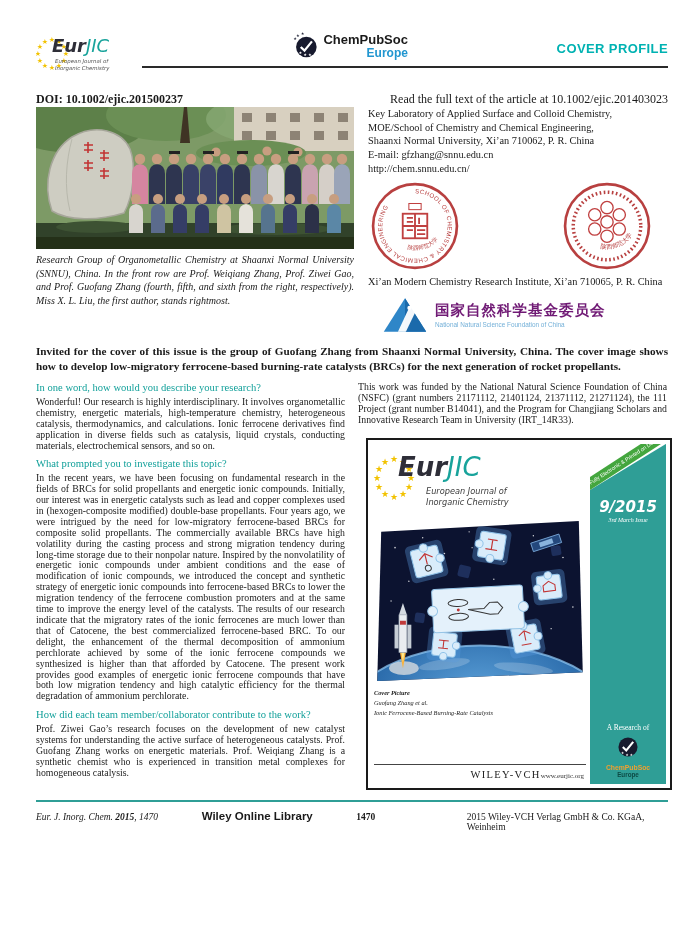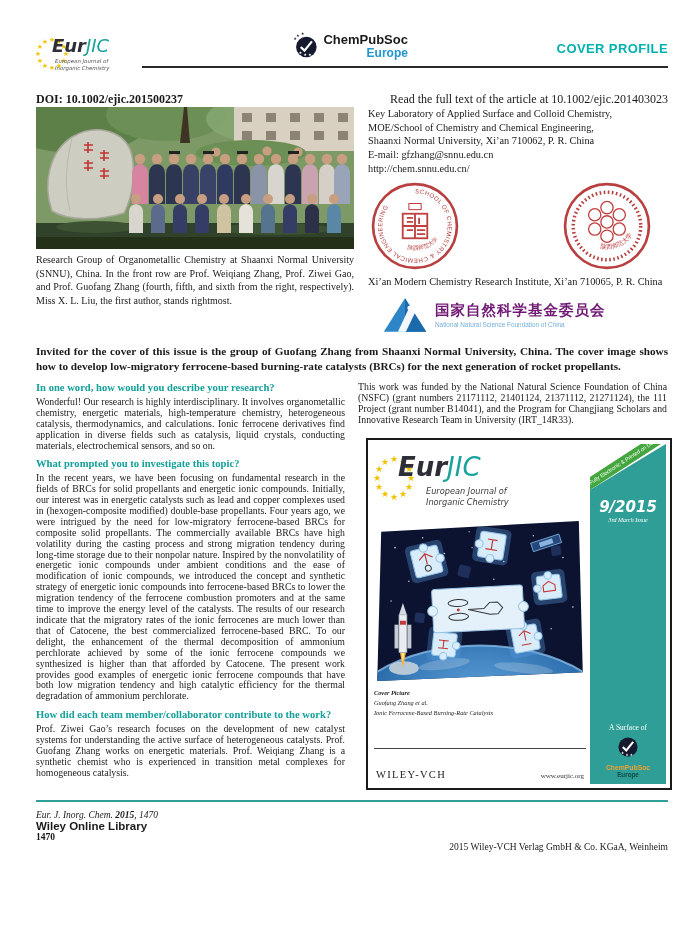--- a/index.html
+++ b/index.html
@@ -22,71 +22,71 @@
   .cover-profile{position:absolute;right:0;top:11px;font-family:"Liberation Sans",sans-serif;
                  font-weight:bold;color:#00b2b2;font-size:13px;letter-spacing:.4px;}
   .hdr-rule{position:absolute;left:106px;right:0;top:36px;border-top:2px solid #2a2a2a;}
   
   .doi-row{display:flex;justify-content:space-between;margin-top:10px;font-size:12px;}
   .doi{font-weight:bold;}
   
   h1{font-size:15.6px;line-height:1.22;margin:13px 0 9px;font-weight:bold;}
   
   .media{display:flex;gap:14px;}
-  .photo{width:318px;flex:none;margin:0;}
+  .photo{width:318px;flex:none;margin:0;font-style:italic;}
   .photo svg{display:block;width:318px;height:142px;}
   figcaption{font-size:10px;line-height:1.36;text-align:justify;margin-top:4px;}
   .affil{flex:1;font-size:10.3px;line-height:1.33;}
   .seals{display:flex;justify-content:space-between;padding:6px 16px 0 2px;}
   .inst2{margin-top:4px;}
   .nsfc{display:flex;align-items:center;gap:7px;margin:7px 0 0 14px;}
   .nsfc-cn{color:#701a75;font-weight:bold;font-size:14.5px;letter-spacing:1px;
            font-family:"Liberation Sans",sans-serif;}
   .nsfc-en{color:#74b0d8;font-size:6.4px;margin-top:1px;font-family:"Liberation Sans",sans-serif;}
   
   .intro{font-weight:bold;font-size:11.2px;line-height:1.3;text-align:justify;margin:10px 0 9px;}
   
   .qa{display:flex;gap:13px;}
   .col{width:calc(50% - 7px);}
-  .q{color:#12a09a;font-weight:bold;font-size:10.6px;line-height:1.2;margin:7px 0 2px;}
+  .q{color:#12a09a;font-weight:normal;font-size:10.6px;line-height:1.2;margin:7px 0 2px;}
   .q:first-child{margin-top:0;}
   .a{font-size:9.8px;line-height:10.9px;text-align:justify;margin:0;}
   
   .cover{width:306px;height:352px;margin:12px 0 0 8px;border:2px solid #1a1a1a;background:#fff;
          display:flex;padding:4px;box-sizing:border-box;}
   .cover-main{flex:1;display:flex;flex-direction:column;padding:2px 4px 2px 2px;position:relative;min-width:0;}
   .cover-logo{position:relative;height:72px;}
   .cl-text{position:absolute;left:24px;top:8px;font-family:"DejaVu Sans",sans-serif;font-style:italic;font-size:26px;line-height:1;}
   .cl-eur{color:#2e2e38;font-weight:bold;}
   .cl-jic{color:#18a39b;}
   .cl-sub{position:absolute;left:52px;top:40px;width:102px;font-size:8.2px;font-style:italic;
           color:#3a3a3a;line-height:1.3;font-family:"DejaVu Sans",sans-serif;}
   .cover-art{width:100%;height:166px;display:block;}
   .cover-cap{font-size:6.3px;font-style:italic;line-height:1.6;margin-top:4px;color:#222;}
   .cc-label{font-weight:bold;}
-  .cover-bottom{margin-top:auto;border-top:1px solid #444;display:flex;justify-content:space-between;
-                align-items:flex-end;padding:20px 2px 2px;}
+  .cover-bottom{margin-top:auto;border-top:1px solid #444;display:flex;justify-content:flex-end;
+                align-items:flex-end;padding:4px 2px 2px;}
   .wiley{font-size:10.5px;letter-spacing:1.3px;color:#222;}
   .url{font-size:7px;color:#333;}
   .cover-side{width:76px;background:#2f9e96;position:relative;color:#fff;flex:none;overflow:hidden;}
   .curl{position:absolute;top:0;left:0;width:100%;height:46px;background:#fff;
         clip-path:polygon(0 0,100% 0,0 100%);}
   .ribbon{position:absolute;top:10px;left:-18px;width:110px;transform:rotate(-33deg);
           background:#44a63e;color:#fff;font-size:5.3px;text-align:center;padding:2px 6px;
           line-height:1.35;font-family:"Liberation Sans",sans-serif;box-sizing:border-box;}
   .issue{margin-top:54px;text-align:center;font-size:15px;font-weight:bold;font-style:italic;
          font-family:"DejaVu Sans",sans-serif;}
   .issue-sub{text-align:center;font-size:6px;font-style:italic;margin-top:1px;}
   .side-bottom{position:absolute;left:0;right:0;bottom:6px;text-align:center;}
   .sb-label{font-size:7.5px;margin-bottom:2px;}
   .sb-cps{font-size:6.8px;color:#f0a030;font-weight:bold;font-family:"Liberation Sans",sans-serif;}
   .sb-eu{font-size:6.3px;color:#0d4a45;font-weight:bold;font-family:"Liberation Sans",sans-serif;}
   
   .foot-rule{border-top:2px solid #2f9e96;margin-top:10px;}
-  footer{display:flex;align-items:baseline;margin-top:8px;font-size:9.5px;flex-direction:column;}
+  footer{display:flex;align-items:baseline;margin-top:8px;font-size:9.5px;}
   .cit{font-style:italic;width:180px;}
   .cit b{font-style:italic;}
   .wol{font-family:"Liberation Sans",sans-serif;font-weight:bold;font-size:11.5px;width:168px;}
   .pg{font-weight:bold;width:120px;}
   .cr{margin-left:auto;}
 </style>
 </head>
 <body>
 
 <div class="page">
@@ -442,21 +442,21 @@
             <span class="url">www.eurjic.org</span>
           </div>
         </div>
 
         <div class="cover-side">
           <div class="curl"></div>
           <div class="ribbon">Fully Electronic &amp; Printed on Demand</div>
           <div class="issue">9/2015</div>
           <div class="issue-sub">3rd March Issue</div>
           <div class="side-bottom">
-            <div class="sb-label">A Surface of</div>
+            <div class="sb-label">A Research of</div>
             <svg width="26" height="26" viewBox="0 0 30 30">
               <circle cx="15" cy="15" r="11" fill="#171a2e"></circle>
               <path d="M9,15 l4,4 l8,-10" stroke="#fff" stroke-width="2.4" fill="none"></path>
               <g fill="#fff" font-size="4" font-family="DejaVu Sans">
                   <text x="7" y="23">★</text>
                   <text x="12" y="25">★</text>
                   <text x="17" y="25">★</text>
                 </g>
             </svg>
             <div class="sb-cps">ChemPubSoc</div>

